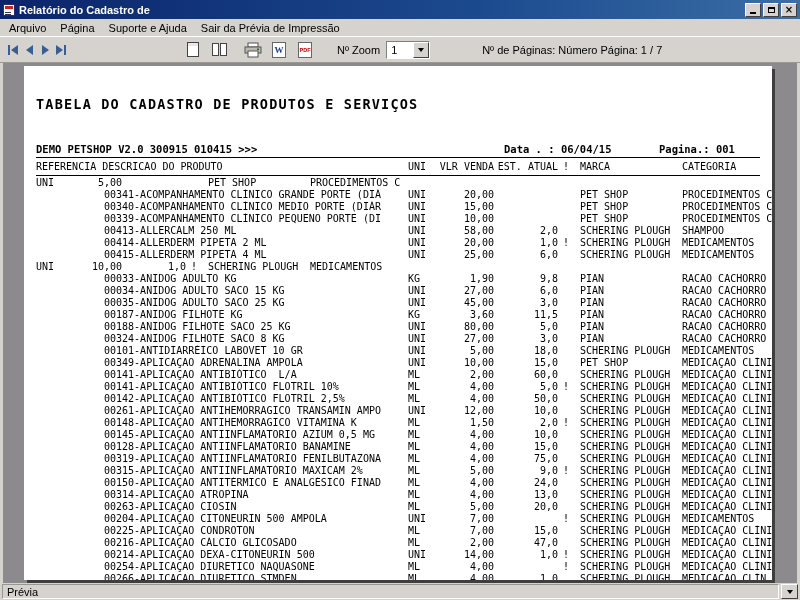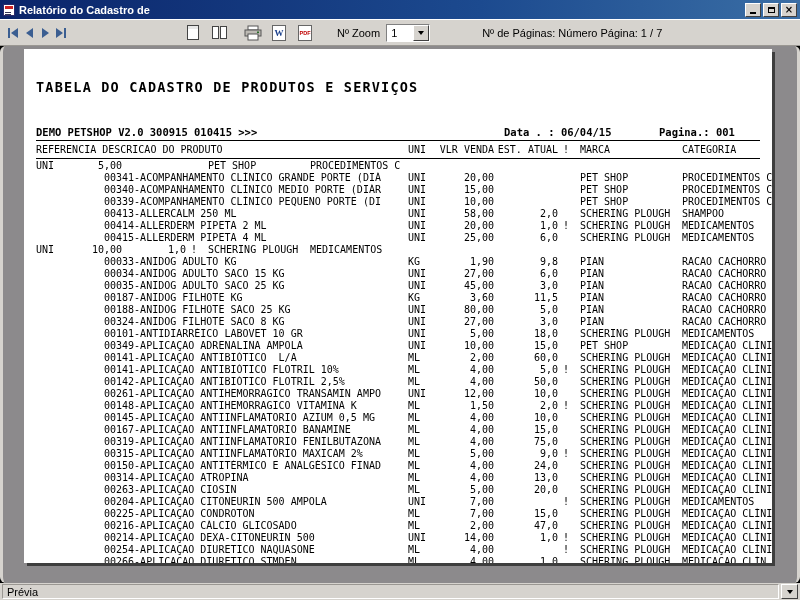--- a/index.html
+++ b/index.html
@@ -46,21 +46,21 @@
   .zoom-label { margin-left:20px; }
   .combo { margin-left:6px; width:44px; height:18px; background:#fff; border:1px solid; border-color:#808080 #fff #fff #808080;
            display:flex; align-items:center; }
   .combo .val { flex:1; padding-left:4px; }
   .combo-btn { width:16px; height:16px; background:#d6d3ce; border:1px solid; border-color:#fff #404040 #404040 #fff;
                display:flex; align-items:center; justify-content:center; }
   .tri-down { width:0; height:0; border-left:3px solid transparent; border-right:3px solid transparent; border-top:4px solid #000; }
   .pages-info { margin-left:52px; }
 
   
-  .preview { flex:1 1 auto; background:#8c8a8c; position:relative; overflow:hidden; border-left:3px solid #d6d3ce; border-right:3px solid #d6d3ce;border-radius:6px; }
+  .preview { flex:1 1 auto; background:#8c8a8c; position:relative; overflow:hidden; border-left:3px solid #d6d3ce; border-right:3px solid #d6d3ce; }
   .page { position:absolute; left:21px; top:3px; width:748px; height:514px; background:#fff; color:#000;
           box-shadow:3px 3px 0 #3e3e3e; overflow:hidden;
           font-family:"DejaVu Sans Mono","Liberation Mono",monospace; }
 
   .rpt-title { font-weight:bold; font-size:13.5px; letter-spacing:1.2px; margin:30px 0 0 12px; white-space:pre; }
   .rpt-head { display:flex; font-weight:bold; font-size:10.5px; line-height:12px; margin:31px 12px 0 12px; white-space:pre; }
   .h-left { width:468px; } .h-date { width:155px; } .h-page { flex:1; }
   .rule { border-top:1px solid #000; margin:2px 12px 0 12px; height:0; }
 
   .row { display:flex; font-size:10px; line-height:12px; white-space:pre; padding-left:12px;align-items:center; }
@@ -95,20 +95,26 @@
         </span>
       <span class="win-btn">
           <span class="glyph-max"></span>
         </span>
       <span class="win-btn">
           <span class="glyph-close">×</span>
         </span>
     </span>
   </div>
 
+  <div class="menubar">
+    <span class="menu-item">Arquivo</span>
+    <span class="menu-item">Página</span>
+    <span class="menu-item">Suporte e Ajuda</span>
+    <span class="menu-item">Sair da Prévia de Impressão</span>
+  </div>
 
   <div class="toolbar">
     <button class="tb-btn">
         <span class="vbar"></span>
         <span class="tri-l"></span>
       </button>
     <button class="tb-btn">
         <span class="tri-l"></span>
       </button>
     <button class="tb-btn">
@@ -369,21 +375,21 @@
           <div class="row">
     <span class="c-desc">00145-APLICAÇÃO ANTIINFLAMATORIO AZIUM 0,5 MG</span>
     <span class="c-unit">ML</span>
     <span class="c-price">4,00</span>
     <span class="c-stock">10,0</span>
     <span class="c-flag"></span>
     <span class="c-marca">SCHERING PLOUGH</span>
     <span class="c-cat">MEDICAÇÃO CLÍNI</span>
   </div>
           <div class="row">
-    <span class="c-desc">00167-APLICAÇÃO ANTIINFLAMATORIO BANAMINE</span>
+    <span class="c-desc">00128-APLICAÇÃO ANTIINFLAMATORIO BANAMINE</span>
     <span class="c-unit">ML</span>
     <span class="c-price">4,00</span>
     <span class="c-stock">15,0</span>
     <span class="c-flag"></span>
     <span class="c-marca">SCHERING PLOUGH</span>
     <span class="c-cat">MEDICAÇÃO CLÍNI</span>
   </div>
           <div class="row">
     <span class="c-desc">00319-APLICAÇÃO ANTIINFLAMATORIO FENILBUTAZONA</span>
     <span class="c-unit">ML</span>

